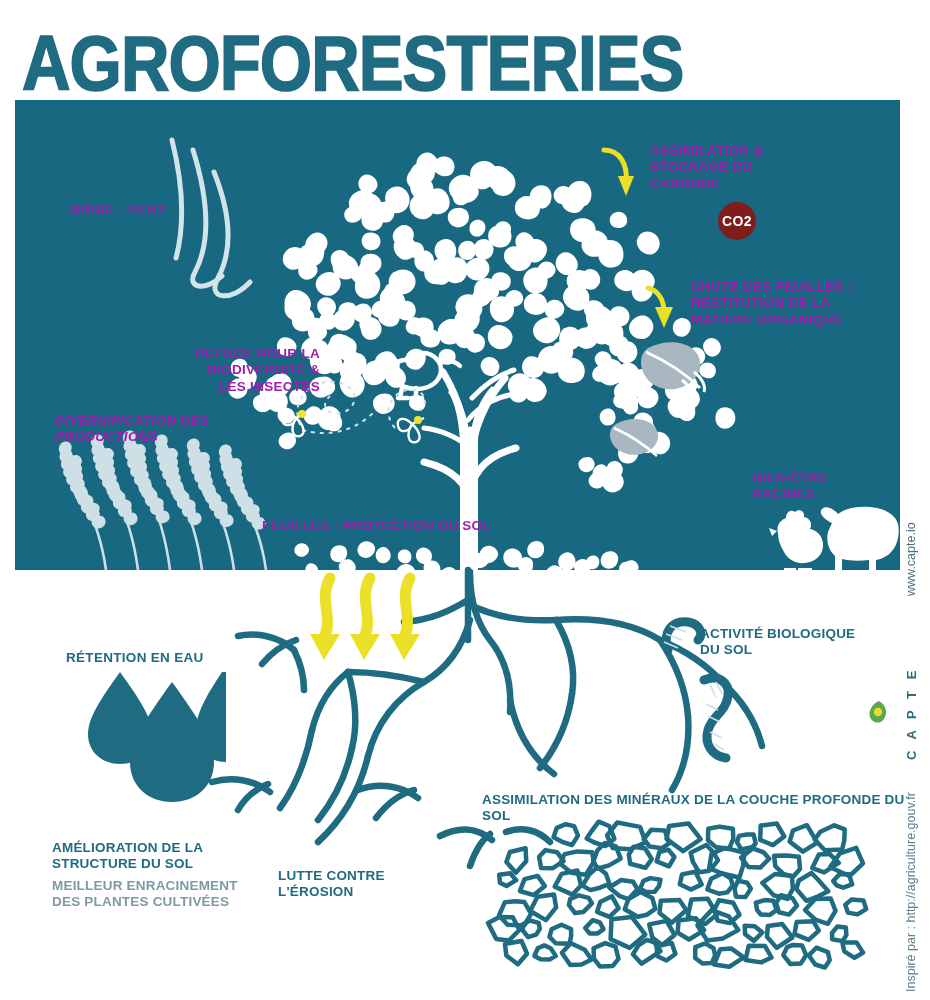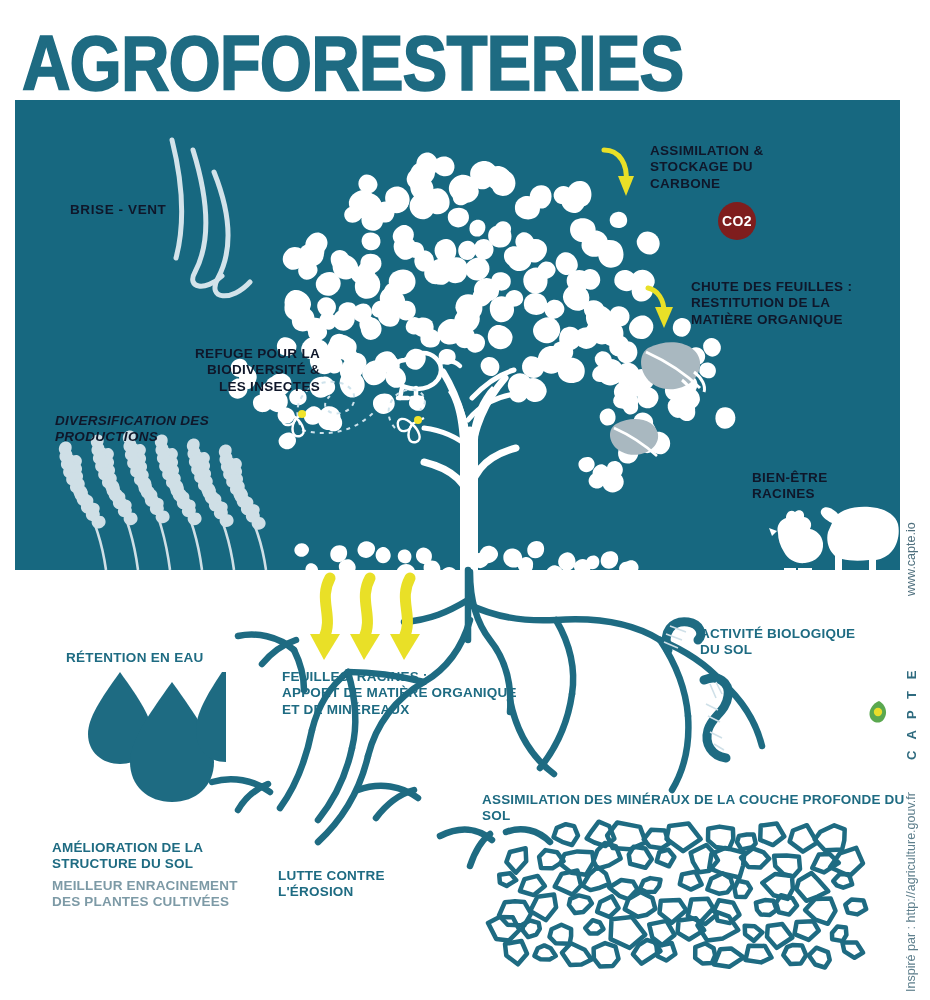--- a/index.html
+++ b/index.html
@@ -24,21 +24,21 @@
   }
 
   
   .sky{
     position:absolute;left:15px;top:100px;width:885px;height:470px;
     background:#176880;
   }
 
   
   .lbl{position:absolute;font-weight:bold;line-height:1.22;white-space:pre-line;}
-  .lime{color:#0f172a;}
+  .lime{color:#a21caf;}
   .teal{color:#1e6b82;}
   .grayblue{color:#7d9aa6;font-weight:bold;}
 
   .t-brise      {left:70px; top:202px; font-size:13.5px; letter-spacing:.6px;}
   .t-assim      {left:650px;top:143px; font-size:13.5px; letter-spacing:.3px;}
   .t-chute      {left:691px;top:279px; font-size:13.5px; letter-spacing:.3px;}
   .t-refuge     {left:180px;top:346px; font-size:13.5px; letter-spacing:.3px;text-align:right;width:140px;}
   .t-divers     {left:55px; top:413px; font-size:13.5px; letter-spacing:.3px;font-style:italic;}
   .t-bien       {left:752px;top:470px; font-size:13.5px; letter-spacing:.3px;}
   .t-feuilles   {left:262px;top:518px; font-size:13.5px; letter-spacing:.3px;}
@@ -697,25 +697,23 @@
   <div class="lbl lime t-chute">CHUTE DES FEUILLES :
 RESTITUTION DE LA
 MATIÈRE ORGANIQUE</div>
   <div class="lbl lime t-refuge">REFUGE POUR LA
 BIODIVERSITÉ &amp;
 LES INSECTES</div>
   <div class="lbl lime t-divers">DIVERSIFICATION DES
 PRODUCTIONS</div>
   <div class="lbl lime t-bien">BIEN-ÊTRE
 RACINES</div>
+  <div class="lbl lime t-feuilles">FEUILLES : PROTECTION DU SOL</div>
 
   <div class="lbl teal t-retention">RÉTENTION EN EAU</div>
-  <div class="lbl teal t-apport">FEUILLES, RACINES :
-APPORT DE MATIÈRE ORGANIQUE
-ET DE MINÉREAUX</div>
   <div class="lbl teal t-activite">ACTIVITÉ BIOLOGIQUE
 DU SOL</div>
   <div class="lbl teal t-amelio">AMÉLIORATION DE LA
 STRUCTURE DU SOL</div>
   <div class="lbl teal t-assimmin">ASSIMILATION DES MINÉRAUX DE LA COUCHE PROFONDE DU SOL</div>
   <div class="lbl grayblue t-meilleur">MEILLEUR ENRACINEMENT
 DES PLANTES CULTIVÉES</div>
   <div class="lbl teal t-lutte">LUTTE CONTRE
 L'ÉROSION</div>
 

